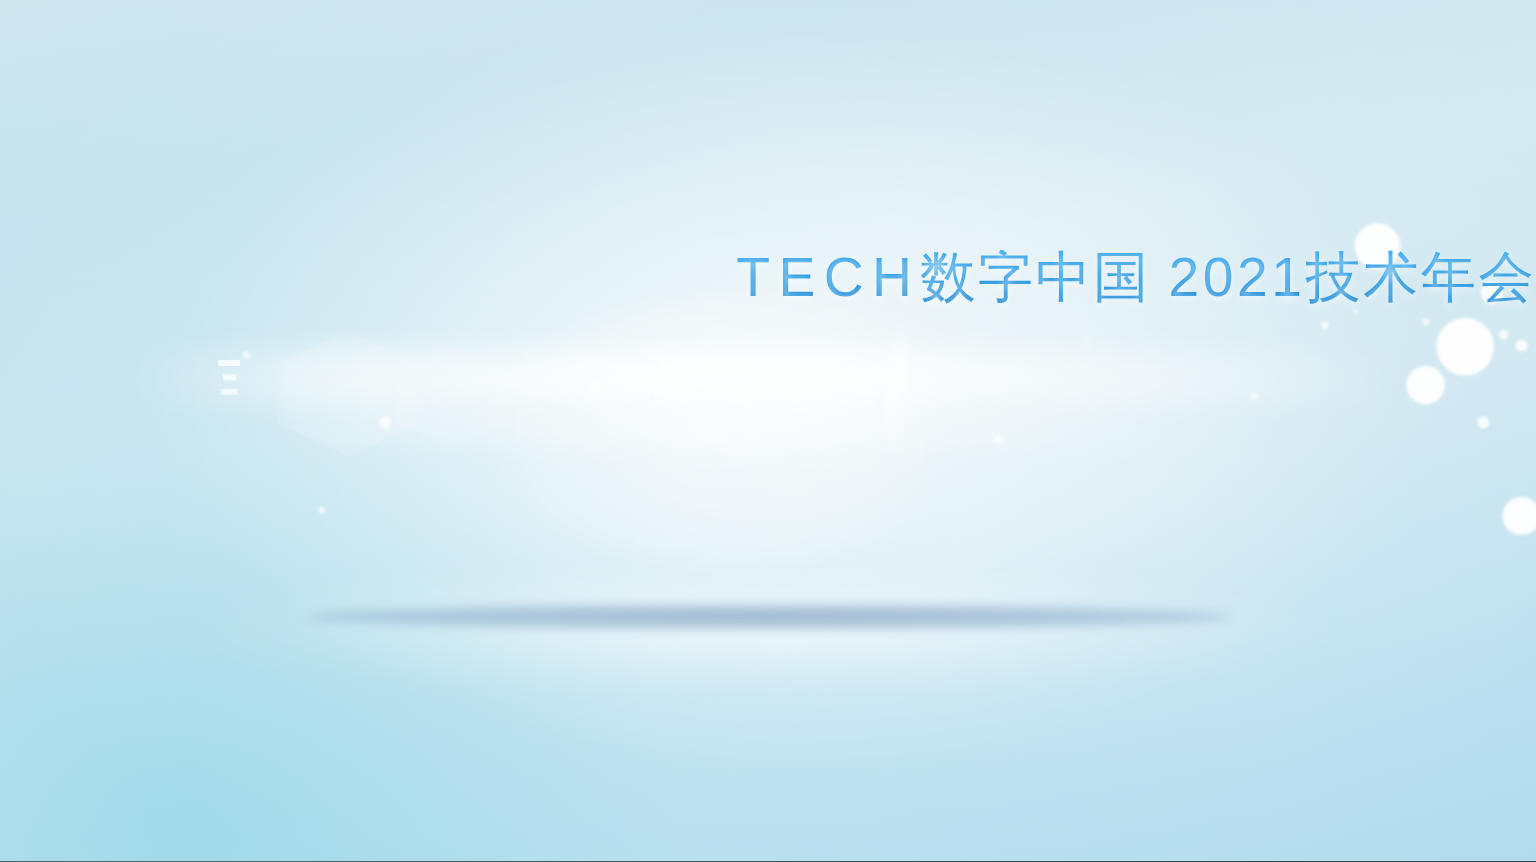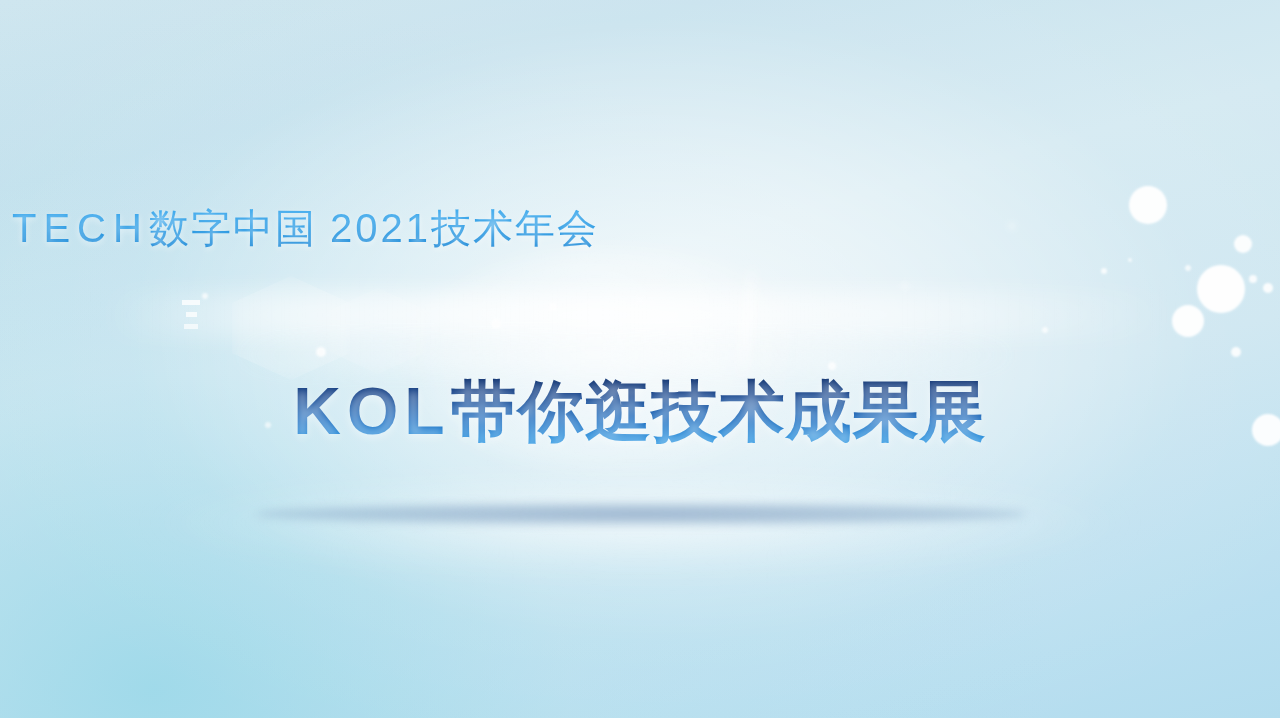--- a/index.html
+++ b/index.html
@@ -147,23 +147,23 @@
     inset: 0;
     display: flex;
     flex-direction: column;
     align-items: center;
     justify-content: flex-start;
   }
 
   .line1 {
     position: absolute;
     top: 208px;
-    left: 12px; right: 0;
-    text-align: left;
-    font-size: 40px;
+    left: 0; right: 0;
+    text-align: right;
+    font-size: 46px;
     line-height: 1;
     font-weight: 500;
     letter-spacing: 2px;
     color: #1f9ae6;
     background: linear-gradient(180deg, #3aa9ee 0%, #1e95e2 52%, #1585d6 100%);
     -webkit-background-clip: text;
     background-clip: text;
     -webkit-text-fill-color: transparent;
     text-shadow: 0 2px 6px rgba(255,255,255,0.55);
     white-space: nowrap;
@@ -238,18 +238,15 @@
         <div class="fleck" style="left: 184px; top: 324px; width: 14px; height: 5px; opacity: 0.72;"></div>
       </div>
   </div>
 
   <div class="titles">
 
     <div class="line1">
       <span class="latin">TECH</span><span>数字中国</span><span> </span><span class="year">2021</span><span>技术年会</span>
     </div>
 
-    <div class="line2">
-      <span class="latin">KOL</span><span>带你逛技术成果展</span>
-    </div>
 
   </div>
 </div>
 
 </body></html>

